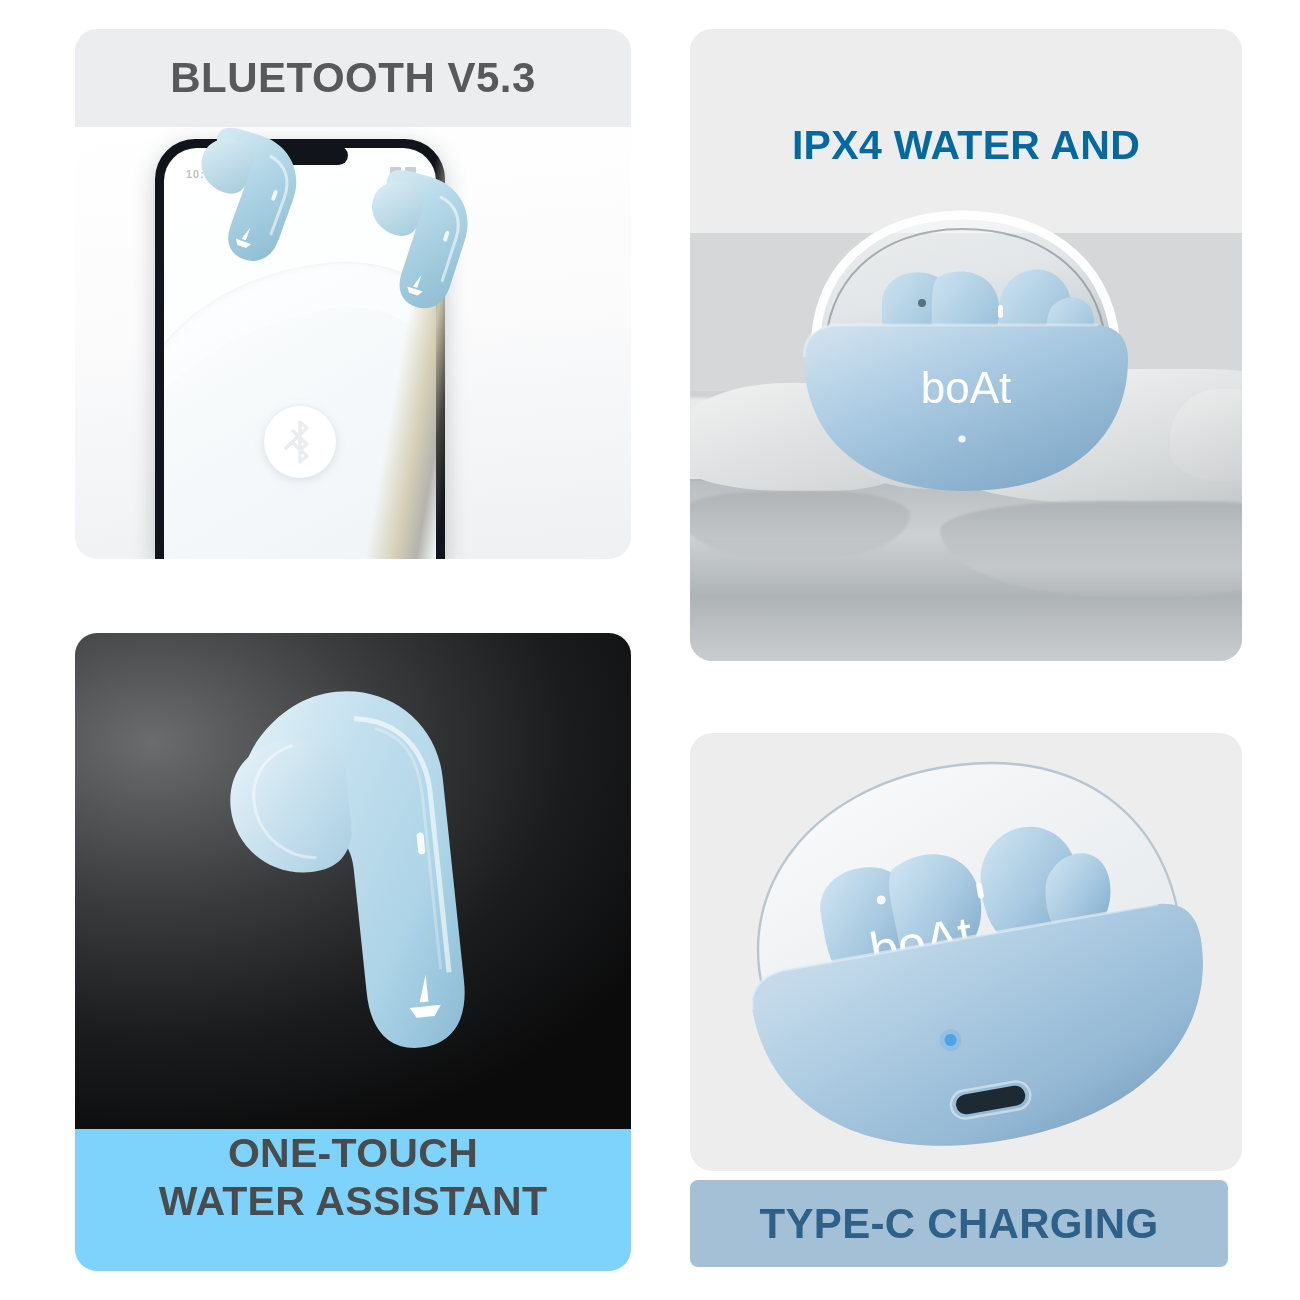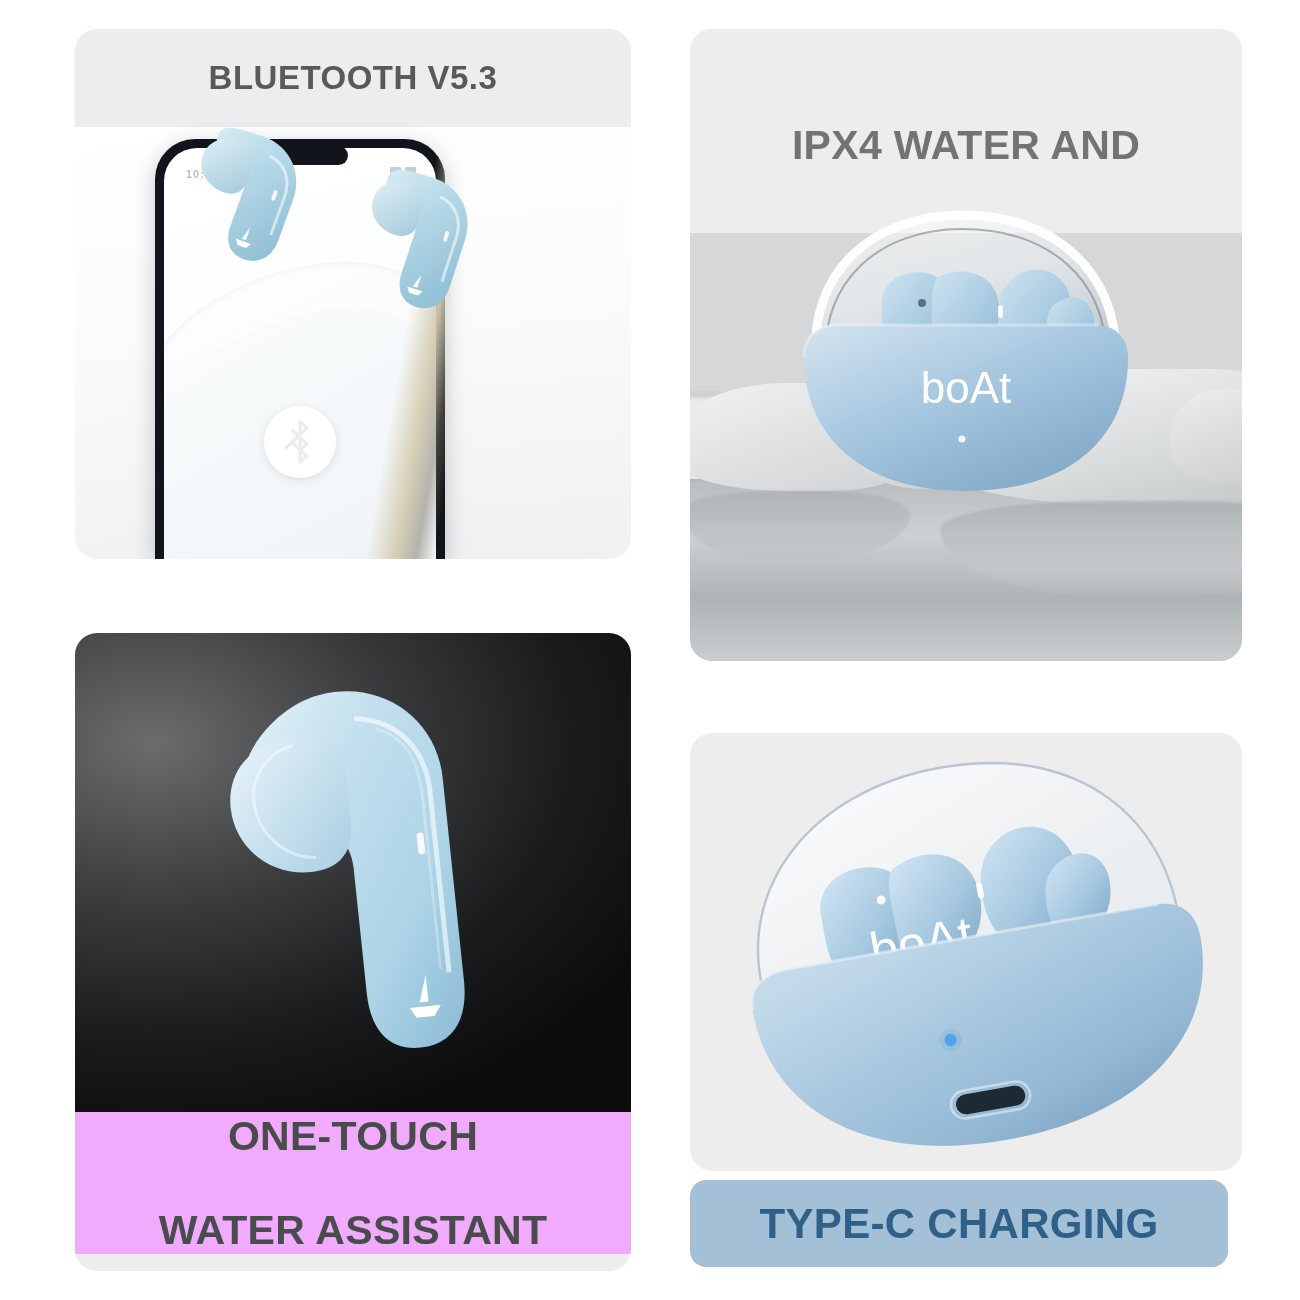--- a/index.html
+++ b/index.html
@@ -12,21 +12,21 @@
   
   .panel{position:absolute;border-radius:22px;overflow:hidden;}
 
   
   #panel-bt{left:75px;top:29px;width:556px;height:530px;background:#fcfcfc;}
   #panel-bt .hdr{
     position:absolute;left:0;top:0;width:100%;height:98px;
     background:#ecedee;display:flex;align-items:center;justify-content:center;
   }
   #panel-bt .hdr .t{
-    font-size:33px;font-weight:700;letter-spacing:.5px;color:#58595b;
+    font-size:42px;font-weight:700;letter-spacing:.5px;color:#58595b;
     white-space:nowrap;
   }
   #panel-bt .body{
     position:absolute;left:0;top:98px;width:100%;height:432px;
     background:linear-gradient(175deg,#ffffff 0%,#fbfbfc 45%,#eef0f1 100%);
   }
 
   
   .phone{
     position:absolute;left:80px;top:12px;width:290px;height:420px;
@@ -83,21 +83,21 @@
   .bud svg{display:block;overflow:visible;}
 
   
   #panel-ipx{left:690px;top:29px;width:552px;height:632px;background:#ededee;}
   #panel-ipx .hdr{
     position:absolute;left:0;top:0;width:100%;height:204px;
     background:#ededee;display:flex;flex-direction:column;align-items:center;
     justify-content:center;gap:2px;padding-top:30px;box-sizing:border-box;
   }
   #panel-ipx .hdr .t{
-    font-size:41px;font-weight:700;color:#737373;letter-spacing:.3px;
+    font-size:41px;font-weight:700;color:#0369a1;letter-spacing:.3px;
     line-height:1.16;text-align:right;white-space:nowrap;
   }
   #panel-ipx .scene{
     position:absolute;left:0;top:204px;width:100%;height:428px;
     background:linear-gradient(#d3d5d6 0%,#cfd1d2 38%,#e9eaea 39%,#d8dadb 100%);
   }
   .ice-sky{position:absolute;left:0;top:0;width:100%;height:158px;background:#d5d7d8;}
   .ice-water{
     position:absolute;left:0;top:248px;width:100%;height:180px;
     background:linear-gradient(#b9bdbf 0%,#cdd1d3 30%,#aeb3b6 65%,#c9cdcf 100%);
@@ -128,36 +128,36 @@
   
   .case2{position:absolute;left:96px;top:-26px;width:360px;height:300px;}
 
   
   #panel-va{left:75px;top:633px;width:556px;height:638px;background:#ededee;}
   #panel-va .dark{
     position:absolute;left:0;top:0;width:100%;height:496px;
     background:radial-gradient(120% 95% at 14% 22%, #6a6c6e 0%, #3a3c3e 34%, #1b1c1d 62%, #0b0b0c 88%);
   }
   #panel-va .ftr{
-    position:absolute;left:0;bottom:17px;width:100%;height:142px;
-    background:#f0abfc;display:flex;flex-direction:column;align-items:center;
-    justify-content:space-between;
+    position:absolute;left:0;bottom:0;width:100%;height:142px;
+    background:#7dd3fc;display:flex;flex-direction:column;align-items:center;
+    justify-content:flex-start;
   }
   #panel-va .ftr .t{
     font-size:41px;font-weight:700;color:#4a4b4d;letter-spacing:.3px;
     line-height:1.18;text-align:center;white-space:nowrap;
   }
   .bigbud{position:absolute;left:120px;top:28px;width:330px;height:440px;}
 
   
   #panel-tc{left:690px;top:733px;width:552px;height:438px;background:#ededee;}
   .case4{position:absolute;left:22px;top:6px;width:520px;height:430px;}
   #banner-tc{
     position:absolute;left:690px;top:1180px;width:538px;height:87px;
-    background:#a3c0d6;border-radius:16px;
+    background:#a3c0d6;border-radius:8px;
     display:flex;align-items:center;justify-content:center;
   }
   #banner-tc .t{
     font-size:42px;font-weight:700;color:#2f6089;letter-spacing:.3px;white-space:nowrap;
   }
 </style>
 </head>
 <body>
 
 <div class="stage">

